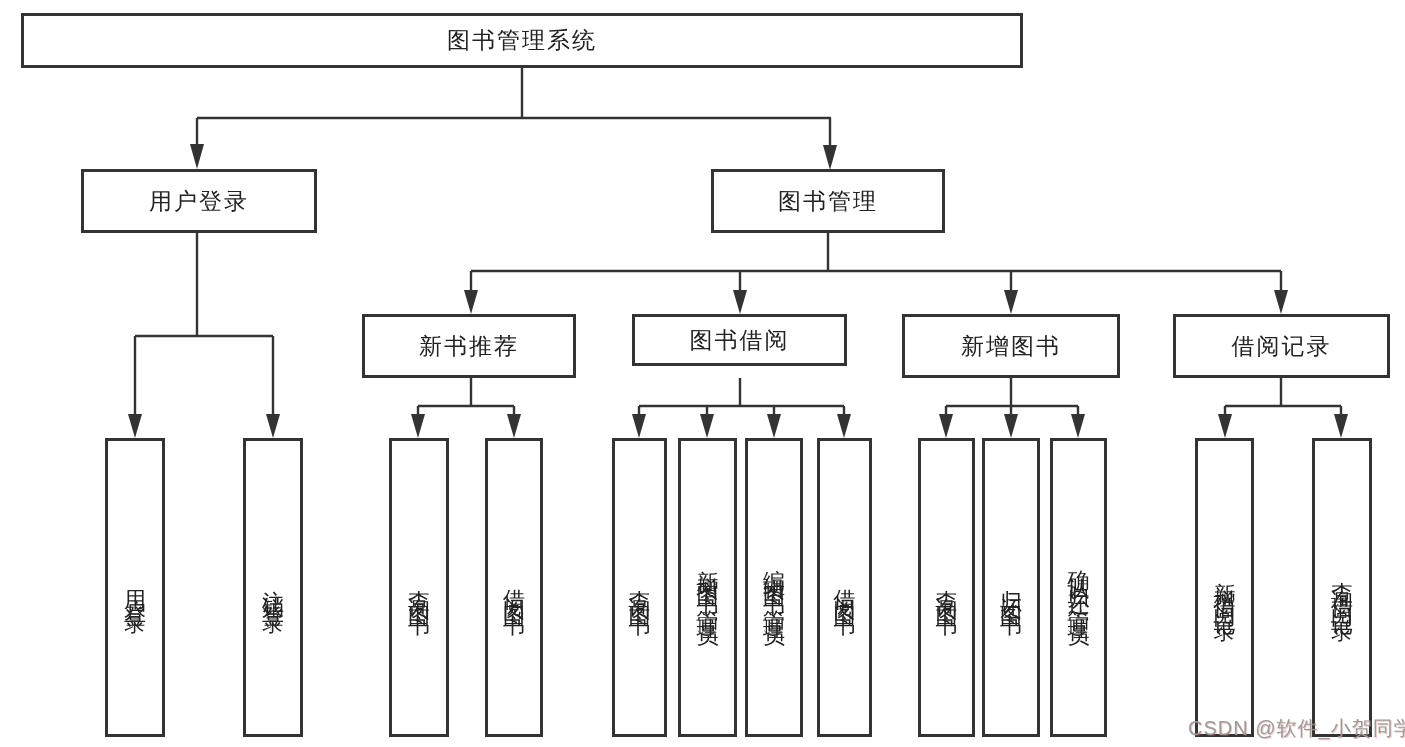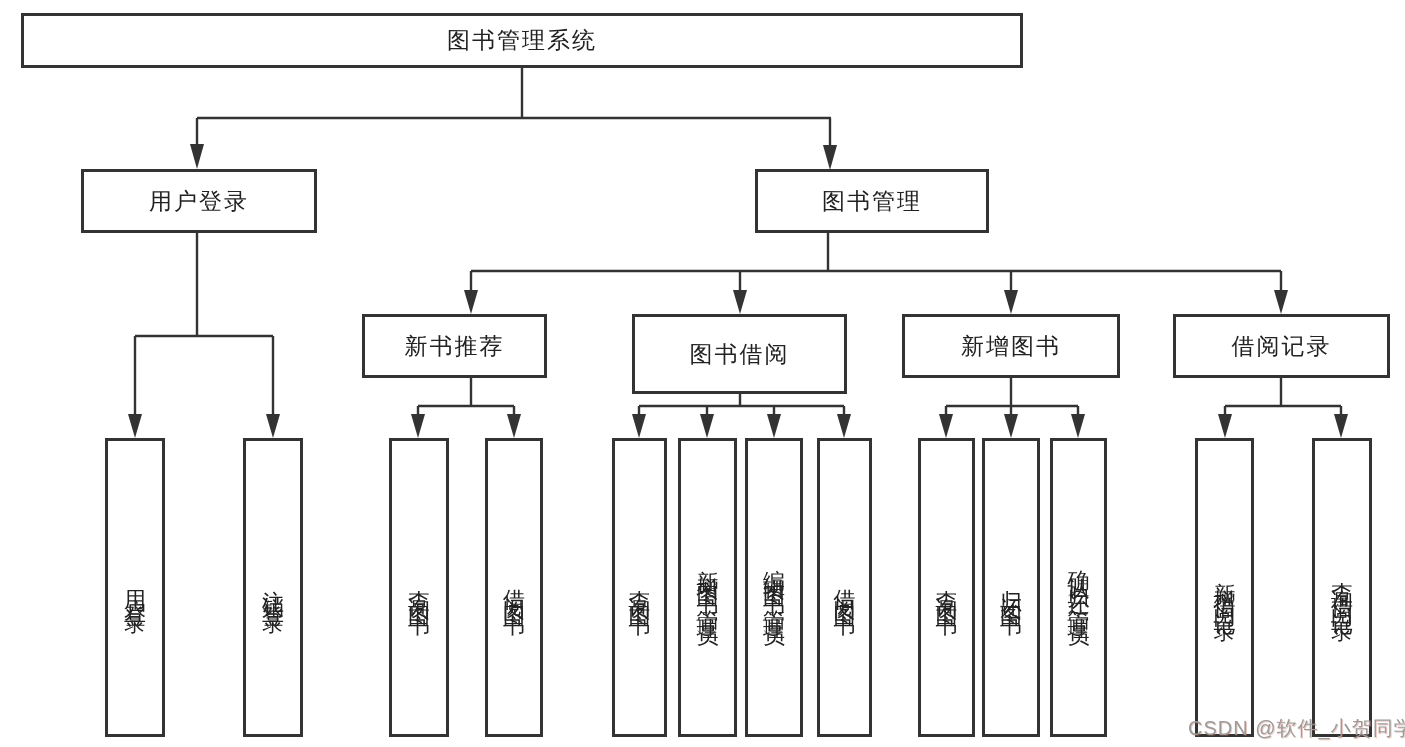--- a/index.html
+++ b/index.html
@@ -71,24 +71,24 @@
     <g>
       <path d="M1281 378 V407 M1225 406 H1341 M1225 406 V416 M1341 406 V416"></path>
       <polygon points="1218,414 1232,414 1225,438"></polygon>
       <polygon points="1334,414 1348,414 1341,438"></polygon>
     </g>
   </svg>
 
   <div class="box" style="left:21px; top:13px; width:1002px; height:55px;">图书管理系统</div>
 
   <div class="box" style="left:81px; top:169px; width:236px; height:64px;">用户登录</div>
-  <div class="box" style="left:711px; top:169px; width:234px; height:64px;margin-left:44px;">图书管理</div>
+  <div class="box" style="left:711px; top:169px; width:234px; height:64px;">图书管理</div>
 
-  <div class="box" style="left:362px; top:314px; width:185px; height:64px;">新书推荐</div>
-  <div class="box" style="left:632px; top:314px; width:215px; height:80px;">图书借阅</div>
+  <div class="box" style="left:362px; top:314px; width:214px; height:64px;">新书推荐</div>
+  <div class="box" style="left:632px; top:314px; width:215px; height:52px;">图书借阅</div>
   <div class="box" style="left:902px; top:314px; width:218px; height:64px;">新增图书</div>
   <div class="box" style="left:1173px; top:314px; width:217px; height:64px;">借阅记录</div>
 
   <div class="box vbox leaf" style="left:105px; width:60px;">用户登录</div>
   <div class="box vbox leaf" style="left:243px; width:60px;">注销登录</div>
 
   <div class="box vbox leaf" style="left:389px; width:60px;">查询图书</div>
   <div class="box vbox leaf" style="left:485px; width:58px;">借阅图书</div>
 
   <div class="box vbox leaf" style="left:612px; width:55px;">查询图书</div>

